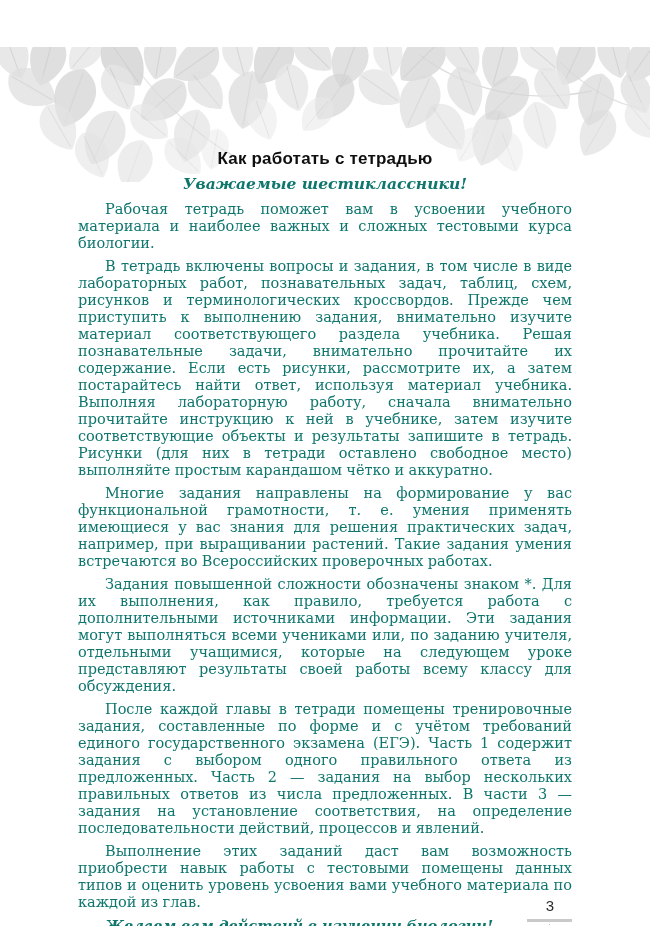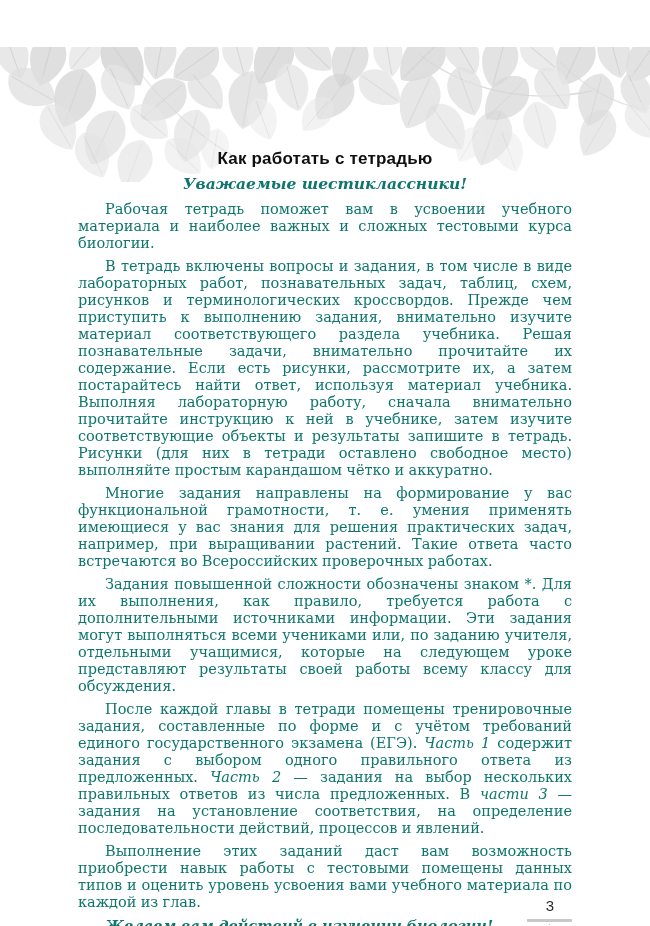--- a/index.html
+++ b/index.html
@@ -32,21 +32,21 @@
     font-size:15.5px;line-height:19px;
     margin:0 0 8px 0;
   }
   .body-par{
     margin:0 0 6px 0;
     font-size:14.5px;line-height:17px;
     text-align:justify;
     text-indent:27px;
     word-spacing:-0.3px;
   }
-  .seg-italic{font-style:italic;}
+  .seg-italic{}
   .seg-bold-italic{font-weight:bold;font-style:italic;}
   .body-par.closing{text-align:left;}
   
   .page-number{
     position:absolute;top:850px;left:522px;width:56px;
     text-align:center;
     font-family:"Liberation Sans", sans-serif;
     font-size:15px;color:#2b2b2b;
   }
   .page-number-rule{
@@ -130,21 +130,21 @@
     <use href="#leafG" transform="translate(508,102) rotate(-20) scale(0.9)" fill="#e8e8e8" opacity="0.45"></use>
   </svg>
 
   <h1 class="title">Как работать с тетрадью</h1>
 
   <div class="content">
     <p class="salutation">Уважаемые шестиклассники!</p>
     <div>
         <p class="body-par" lang="ru"><span>Рабочая тетрадь поможет вам в усвоении учебного материала и наиболее важных и сложных тестовыми курса биологии.</span></p>
         <p class="body-par" lang="ru"><span>В тетрадь включены вопросы и задания, в том числе в виде лабораторных работ, познавательных задач, таблиц, схем, рисунков и терминологических кроссвордов. Прежде чем приступить к выполнению задания, внимательно изучите материал соответствующего раздела учебника. Решая познавательные задачи, внимательно прочитайте их содержание. Если есть рисунки, рассмотрите их, а затем постарайтесь найти ответ, используя материал учебника. Выполняя лабораторную работу, сначала внимательно прочитайте инструкцию к ней в учебнике, затем изучите соответствующие объекты и результаты запишите в тетрадь. Рисунки (для них в тетради оставлено свободное место) выполняйте простым карандашом чётко и аккуратно.</span></p>
-        <p class="body-par" lang="ru"><span>Многие задания направлены на формирование у вас функциональной грамотности, т. е. умения применять имеющиеся у вас знания для решения практических задач, например, при выращивании растений. Такие ответа часто встречаются во Всероссийских проверочных работах.</span></p>
+        <p class="body-par" lang="ru"><span>Многие задания направлены на формирование у вас функциональной грамотности, т. е. умения применять имеющиеся у вас знания для решения практических задач, например, при выращивании растений. Такие задания умения встречаются во Всероссийских проверочных работах.</span></p>
         <p class="body-par" lang="ru"><span>Задания повышенной сложности обозначены знаком *. Для их выполнения, как правило, требуется работа с дополнительными источниками информации. Эти задания могут выполняться всеми учениками или, по заданию учителя, отдельными учащимися, которые на следующем уроке представляют результаты своей работы всему классу для обсуждения.</span></p>
         <p class="body-par" lang="ru"><span>После каждой главы в тетради помещены тренировочные задания, составленные по форме и с учётом требований единого государственного экзамена (ЕГЭ). </span><span class="seg-italic">Часть 1</span><span> содержит задания с выбором одного правильного ответа из предложенных. </span><span class="seg-italic">Часть 2</span><span> — задания на выбор нескольких правильных ответов из числа предложенных. В </span><span class="seg-italic">части 3</span><span> — задания на установление соответствия, на определение последовательности действий, процессов и явлений.</span></p>
         <p class="body-par" lang="ru"><span>Выполнение этих заданий даст вам возможность приобрести навык работы с тестовыми помещены данных типов и оценить уровень усвоения вами учебного материала по каждой из глав.</span></p>
         <p class="body-par closing" lang="ru"><span class="seg-bold-italic">Желаем вам действий в изучении биологии!</span></p>
       </div>
   </div>
 
   <div class="page-number">3</div>
   <div class="page-number-rule"></div>
   <div class="dotted-guide"></div>

